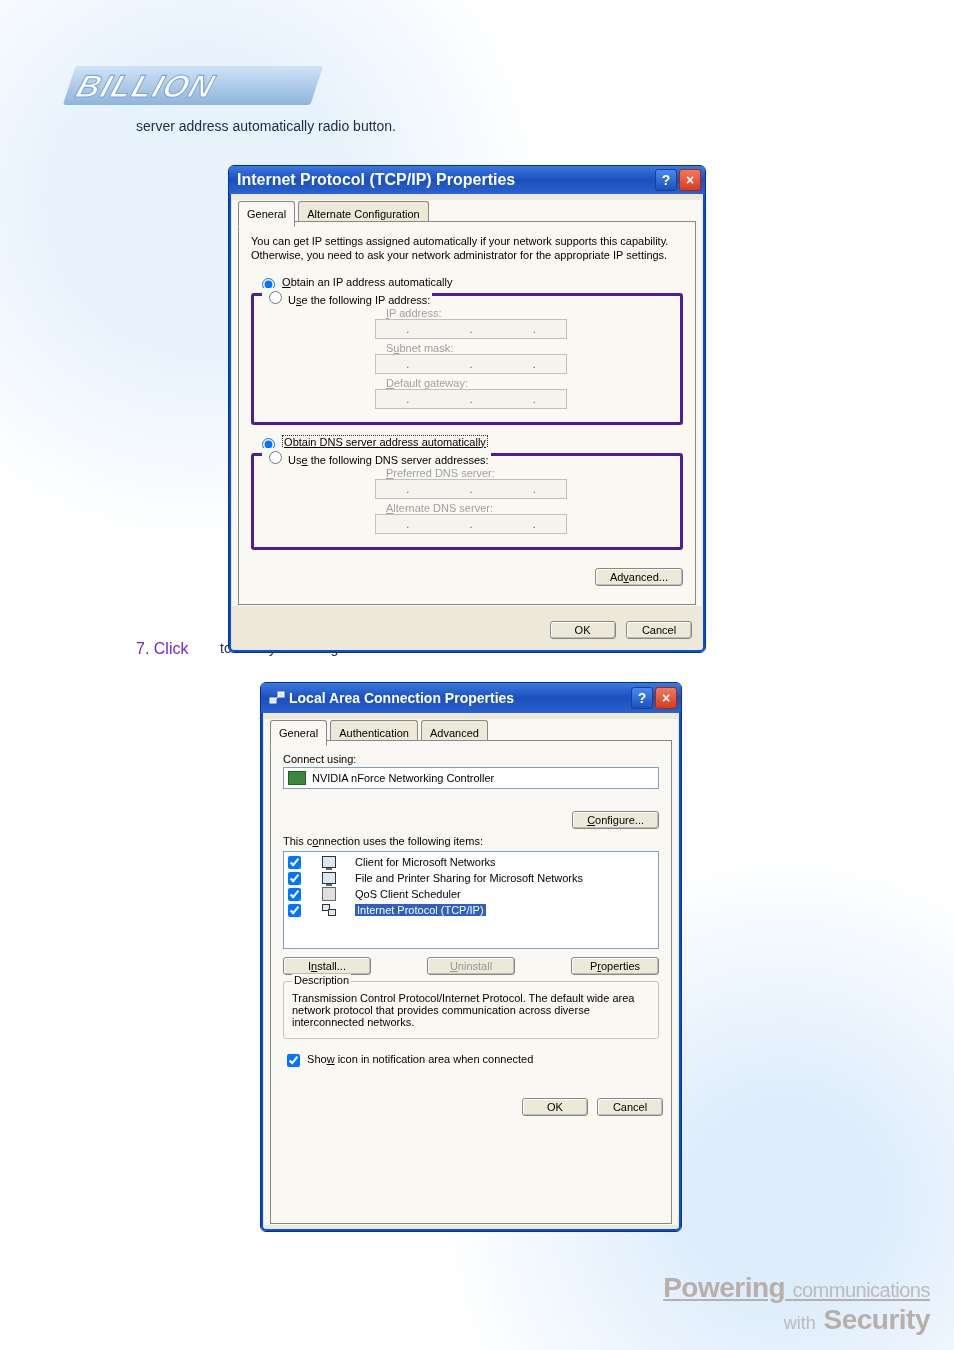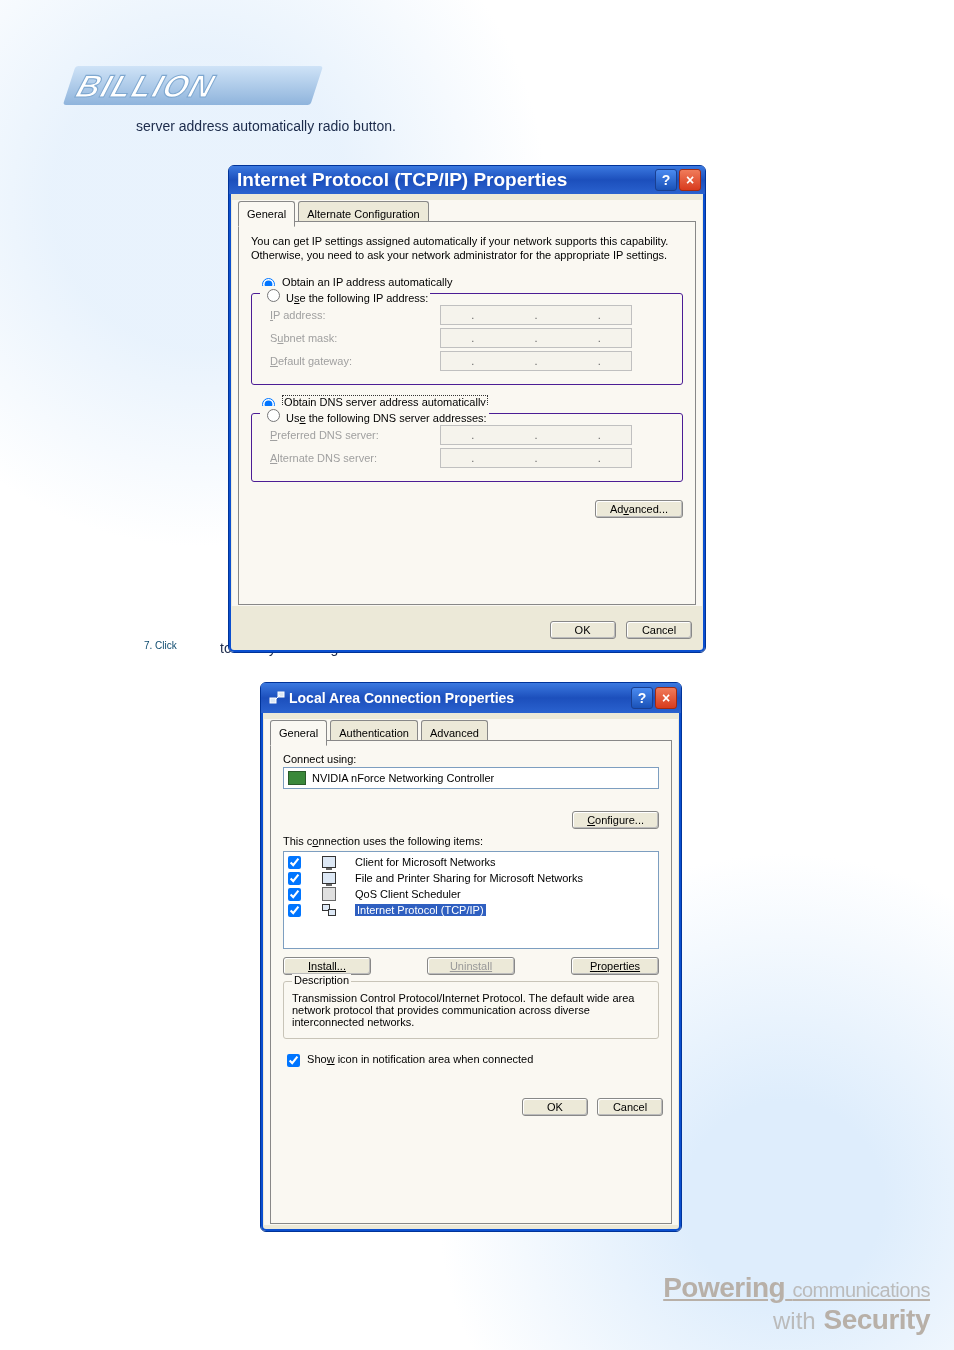--- a/index.html
+++ b/index.html
@@ -44,23 +44,23 @@
     top: 118px;
     left: 136px;
     font-size: 14px;
     color: #1b2a4a;
     z-index: 2;
     text-align: right;
   }
   .step7 {
     position: absolute;
     top: 640px;
-    left: 144px;
-    font-size: 10px;
-    color: #0c4a6e;
+    left: 136px;
+    font-size: 16px;
+    color: #6d28d9;
     z-index: 2;
   }
   .step7-b {
     position: absolute;
     top: 640px;
     left: 220px;
     font-size: 14px;
     color: #1b2a4a;
     z-index: 2;
   }
@@ -77,21 +77,21 @@
     background: linear-gradient(to bottom, #3b79e0 0%, #1c4fbc 50%, #2a62cf 100%);
     color: #fff;
     height: 28px;
     border-radius: 4px 4px 0 0;
     display: flex;
     align-items: center;
     padding: 0 4px 0 8px;
     font-family: "Trebuchet MS", Tahoma, sans-serif;
     font-weight: bold;
   }
-  .titlebar .title { flex: 1; font-size: 19px; }
+  .titlebar .title { flex: 1; font-size: 16px; }
   .title-btn {
     width: 20px;
     height: 20px;
     margin-left: 2px;
     border-radius: 3px;
     color: #fff;
     font-weight: bold;
     display: flex;
     align-items: center;
     justify-content: center;
@@ -133,35 +133,35 @@
     padding: 12px 12px 10px 12px;
     background: #faf8f2;
     position: relative;
     top: -1px;
   }
   .desc { margin-bottom: 12px; line-height: 1.3; }
   .radio-row { margin: 2px 0 2px 6px; }
   .radio-row input { vertical-align: middle; margin-right:4px; }
   .radio-row u { text-decoration: underline; }
   .group-frame {
-    border: 1px solid #4c1d95;
+    border: 3px solid #4c1d95;
     border-radius: 3px;
-    padding: 8px 10px 10px 8px;
+    padding: 8px 10px 10px 18px;
     margin: 2px 0 10px 0;
     position: relative;
   }
   .group-legend {
     position: absolute;
     top: -8px;
     left: 8px;
     background: #faf8f2;
     padding: 0 2px;
     font-size: 11px;
   }
-  .field-row { display: flex; align-items: center; margin: 3px 10px; }
+  .field-row { display: flex; align-items: center; margin: 3px 16px; flex-direction: column; }
   .field-label { width: 170px; color: #a0a0a0; }
   .ip-input {
     width: 190px;
     height: 18px;
     border: 1px solid #c0c0c0;
     background: #f5f3ec;
     display: flex;
     align-items: center;
     justify-content: space-around;
   }
@@ -236,21 +236,21 @@
   }
   .mini-net::after {
     content:'';
     position:absolute;
     right:0; bottom:0;
     width:6px; height:5px;
     background:#dde8f5; border:1px solid #333;
   }
   .item-sel { background:#2f5fc0; color:#fff; padding:0 2px; }
   .three-btn { display:flex; justify-content:space-between; margin-top:8px; }
-  .three-btn .btn { min-width: 88px; text-decoration: underline; }
+  .three-btn .btn { min-width: 88px; }
   .btn.disabled { color:#999; }
   .desc-frame {
     border:1px solid #c8c4b8;
     border-radius:3px;
     padding: 10px 8px 10px 8px;
     margin-top: 6px;
     position: relative;
   }
   .desc-frame .legend {
     position:absolute;
@@ -279,21 +279,21 @@
     font-weight:bold;
     letter-spacing:-0.5px;
     text-decoration:underline;
   }
   .footer .l1 .light { font-weight:normal; font-size:20px; color:#bbb; }
   .footer .l2 {
     font-family: Arial, sans-serif;
     color:#b8b0a8;
     font-size: 28px;
   }
-  .footer .l2 .sm { font-size:24px; color:#bbb; }
+  .footer .l2 .sm { font-size:18px; color:#bbb; }
   .footer .l2 .sec { font-weight:bold; letter-spacing:-0.5px; }
 </style>
 </head>
 <body>
 
 <div class="bg-swirl"></div>
 <div class="corner-light"></div>
 
 <div class="logo">
   <svg viewBox="0 0 400 80">

